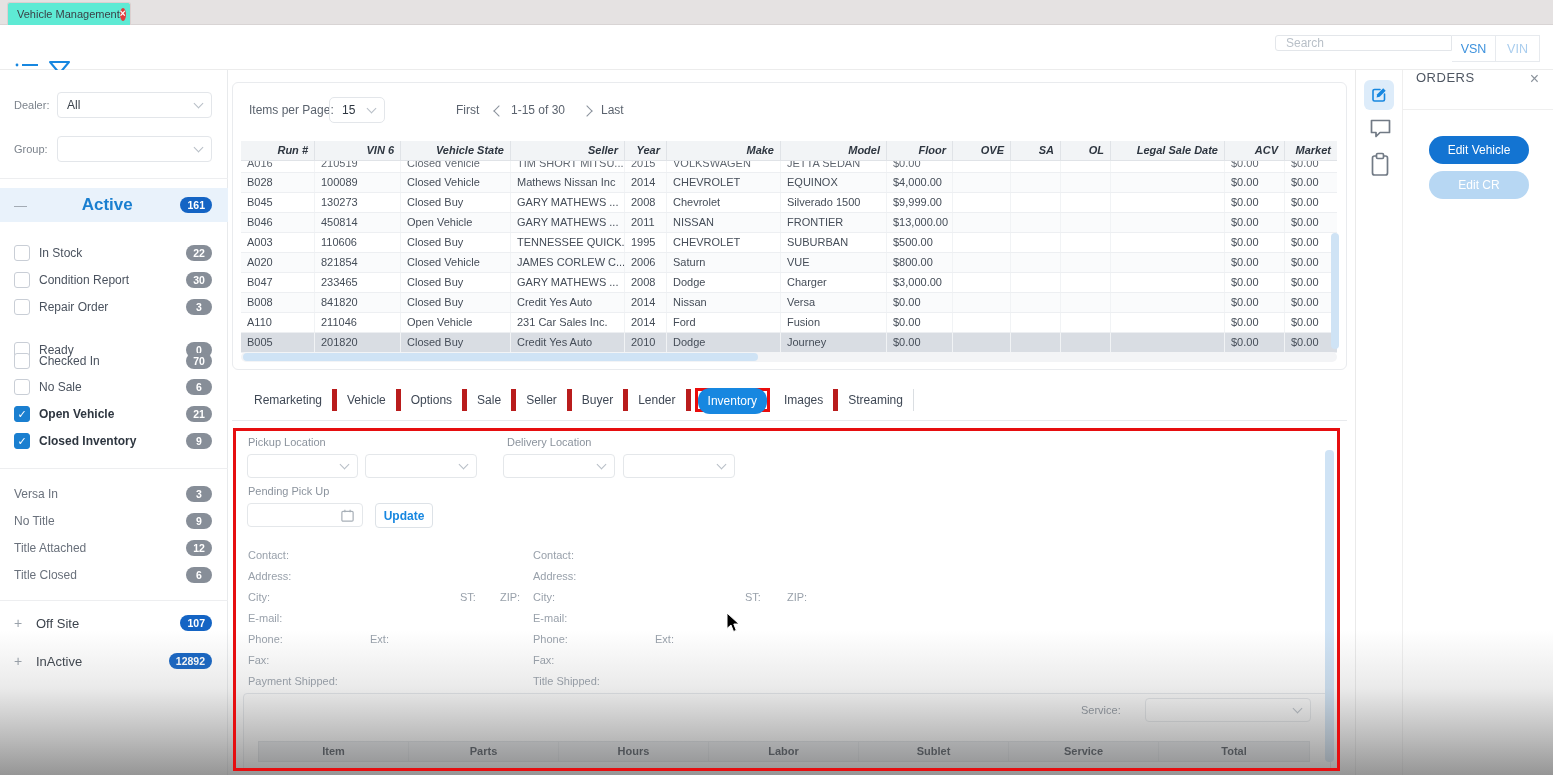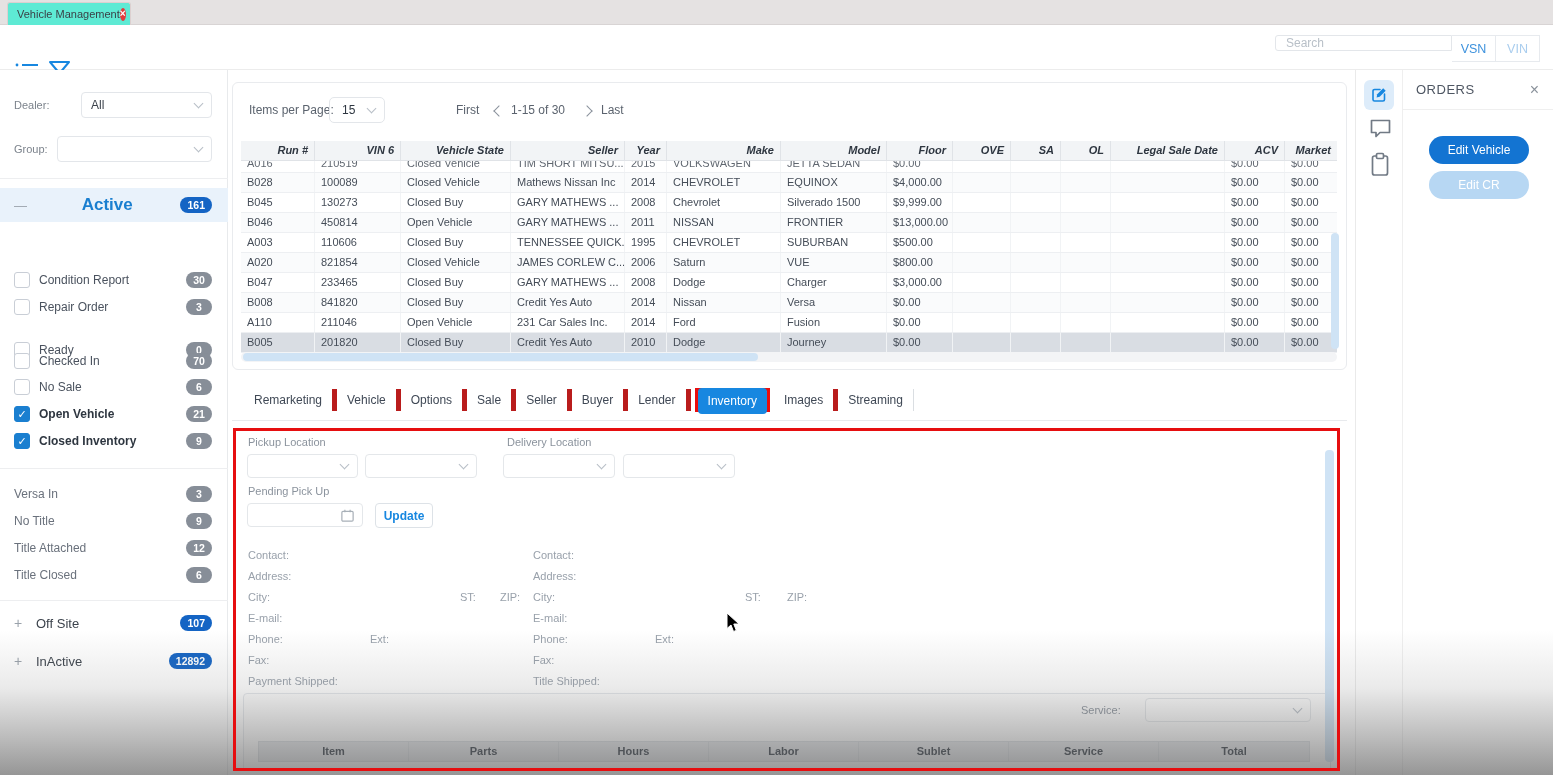--- a/index.html
+++ b/index.html
@@ -65,21 +65,21 @@
   .vrow.sel { background:#d9dde3 !important; }
   #vscroll { position:absolute; left:1098px; top:150px; width:8px; height:116px; background:#cfe3f5; border-radius:4px; }
   #hscroll { position:absolute; left:8px; top:269px; width:1096px; height:10px; background:#f3f4f6; border-radius:5px; }
   #hscroll .thumb { position:absolute; left:2px; top:1px; width:515px; height:8px; background:#cfe3f5; border-radius:4px; }
 
   
   #dtabs { position:absolute; left:232px; top:382px; width:1115px; height:36px; display:flex; align-items:center; padding-left:12px; }
   .dtab { font-size:12px; color:#3f4855; padding:4px 10px; border-right:5px solid #b91c1c; white-space:nowrap; }
   .dtab.last { border-right:1px solid #dadee2; }
   .red-box { border:3px solid #ea0c0c; margin:0 4px; }
-  .dtab.active { background:#1787e0; color:#fff; border-right:none; border-radius:4px; padding:6px 10px; }
+  .dtab.active { background:#1787e0; color:#fff; border-right:none; border-radius:12px; padding:6px 10px; }
   #tabs-divider { position:absolute; left:232px; top:420px; width:1115px; height:1px; background:#e8eaed; }
 
   
   #red-frame { position:absolute; left:233px; top:428px; width:1101px; height:337px; border:3px solid #e60e10; z-index:8; pointer-events:none; box-sizing:content-box; }
   #inv { position:absolute; left:236px; top:431px; width:1101px; height:337px; background:#fff; overflow:hidden; }
   .inv-lab { position:absolute; font-size:11px; color:#8b939d; white-space:nowrap; }
   .inv-sel { position:absolute; height:24px; border:1px solid #e4e7ea; border-radius:4px; background:#fff; }
   #update-btn { position:absolute; left:139px; top:72px; width:58px; height:25px; border:1px solid #dde2e7; border-radius:4px; background:#fff; color:#1787e0; font-size:12px; font-weight:bold; display:flex; align-items:center; justify-content:center; }
   .c-col { position:absolute; top:118px; width:290px; }
   .c-row { position:relative; height:21px; font-size:11px; color:#99a1ab; }
@@ -87,21 +87,21 @@
   #svc-panel { position:absolute; left:7px; top:262px; width:1088px; height:80px; border:1px solid #e4e7eb; border-radius:4px; background:#fdfdfd; }
   #parts-hdr { position:absolute; left:22px; top:310px; width:1052px; height:21px; display:grid; grid-template-columns:repeat(7,1fr); background:#e7e9ec; border:1px solid #d9dde1; }
   #parts-hdr .pcell { font-size:11px; font-weight:bold; color:#2e3640; text-align:center; line-height:19px; border-right:1px solid #d9dde1; }
   #parts-hdr .pcell:last-child { border-right:none; }
   #inv-vscroll { position:absolute; left:1089px; top:19px; width:9px; height:312px; background:#cfe3f5; border-radius:4px; }
 
   
   #right-divider { position:absolute; left:1355px; top:70px; width:1px; height:705px; background:#eaeaea; }
   #orders-divider { position:absolute; left:1402px; top:70px; width:1px; height:705px; background:#efefef; }
   #edit-ic-wrap { position:absolute; left:1364px; top:80px; width:30px; height:30px; background:#ddecfa; border-radius:6px; display:flex; align-items:center; justify-content:center; }
-  #orders-hdr { position:absolute; left:1402px; top:70px; width:151px; height:40px; border-bottom:1px solid #efefef; display:flex; align-items:center; padding:0 14px; }
+  #orders-hdr { position:absolute; left:1402px; top:70px; width:151px; height:40px; border-bottom:1px solid #efefef; display:flex; padding:0 14px; }
   #orders-title { flex:1; font-size:13px; color:#4e5662; letter-spacing:.5px; }
   #orders-close { color:#8a929b; font-size:16px; }
   .pill-btn { position:absolute; left:1429px; width:100px; height:28px; border-radius:15px; border:none; color:#fff; font-size:12px; display:flex; align-items:center; justify-content:center; font-family:"Liberation Sans",sans-serif; }
   #edit-vehicle-btn { top:136px; background:#1374d2; }
   #edit-cr-btn { top:171px; background:#b7d7f3; }
 
   
   #fade { position:absolute; left:0; top:630px; width:1553px; height:145px; z-index:6; pointer-events:none;
     background:linear-gradient(to bottom, rgba(130,130,130,0) 0%, rgba(125,125,125,.16) 40%, rgba(112,112,112,.48) 75%, rgba(100,100,100,.68) 100%); }
   #cursor { position:absolute; left:726px; top:612px; z-index:20; pointer-events:none; }
@@ -131,21 +131,21 @@
     <path d="M2 3 h19 l-7.5 9 v9 l-4 -3 v-6 z" fill="none" stroke="#1787e0" stroke-width="2" stroke-linejoin="round"></path>
   </svg>
   <div id="searchwrap">
     <input id="search-input" placeholder="Search" style="">
     <span class="seg vsn">VSN</span>
     <span class="seg vin">VIN</span>
   </div>
 </div>
 
 <div id="sidebar">
-  <div class="sb-row" style="top:22px;height:26px;padding:0 16px 0 14px;gap:24px;">
+  <div class="sb-row" style="top:22px;height:26px;padding:0 16px 0 14px;">
     <span class="sb-label" style="width:43px;">Dealer:</span>
     <div class="selbox" style="flex:1;">
       <span>All</span>
       <span class="chev"></span>
     </div>
   </div>
   <div class="sb-row" style="top:66px;height:26px;padding:0 16px 0 14px;">
     <span class="sb-label" style="width:43px;">Group:</span>
     <div class="selbox" style="flex:1;">
       <span></span>
@@ -153,20 +153,25 @@
     </div>
   </div>
   <div class="divider" style="top:108px;"></div>
 
   <div id="active-row">
     <span class="minus-ic">—</span>
     <span class="al">Active</span>
     <span class="badge blue">161</span>
   </div>
 
+  <div class="f-row" style="top:171px;">
+    <span class="cbx"></span>
+    <span class="f-lab">In Stock</span>
+    <span class="badge gray">22</span>
+  </div>
   <div class="f-row" style="top:198px;">
     <span class="cbx"></span>
     <span class="f-lab">Condition Report</span>
     <span class="badge gray">30</span>
   </div>
   <div class="f-row" style="top:225px;">
     <span class="cbx"></span>
     <span class="f-lab">Repair Order</span>
     <span class="badge gray">3</span>
   </div>

